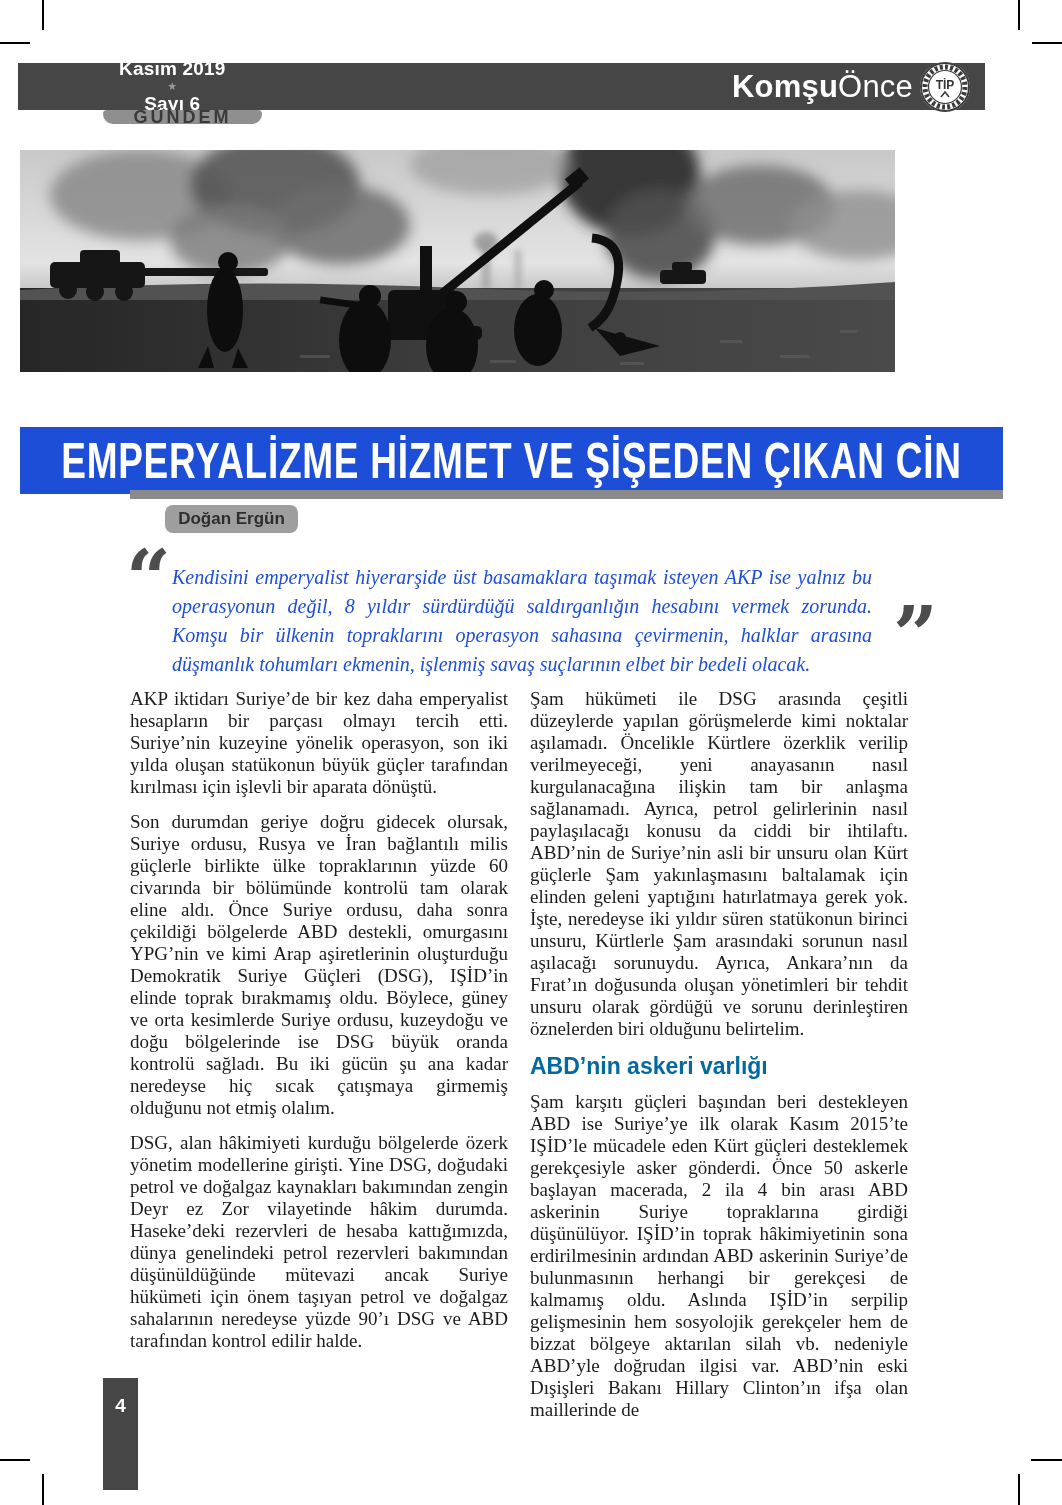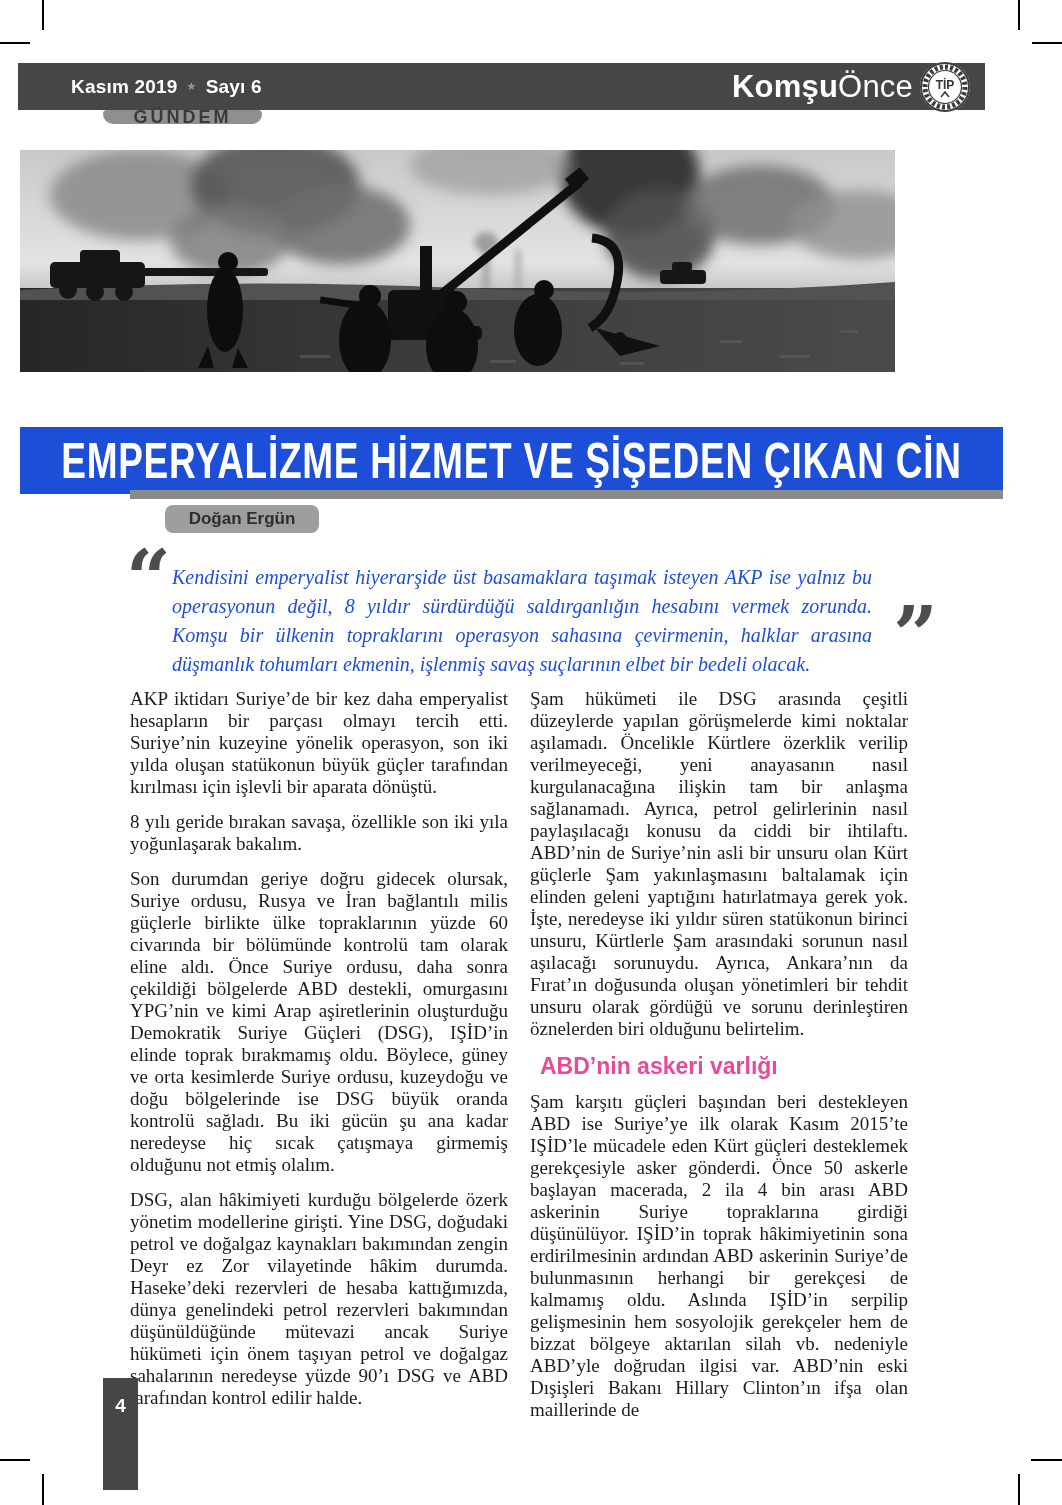--- a/index.html
+++ b/index.html
@@ -3,21 +3,21 @@
 <meta charset="utf-8">
 <style>
   html,body{margin:0;padding:0;background:#ffffff;}
   .page{position:relative;width:1062px;height:1505px;background:#ffffff;overflow:hidden;
         font-family:"Liberation Sans",sans-serif;}
   
   .crop{position:absolute;background:#000;}
   
   .masthead{position:absolute;left:18px;top:63px;width:967px;height:47px;background:#464646;
             display:flex;align-items:center;color:#fff;}
-  .mh-left{margin-left:53px;display:flex;align-items:center;font-size:19px;font-weight:bold;letter-spacing:.2px;}
+  .mh-left{margin-left:101px;display:flex;align-items:center;font-size:19px;font-weight:bold;letter-spacing:.2px;flex-direction:column;}
   .mh-star{font-size:11px;color:#979797;margin:0 9px;font-weight:normal;}
   .mh-brand{margin-left:auto;margin-right:72px;font-size:31px;letter-spacing:.2px;display:flex;align-items:baseline;}
   .brand-bold{font-weight:800;}
   .brand-reg{font-weight:400;}
   .tip-logo{position:absolute;left:919px;top:61px;width:52px;height:52px;}
   
   .badge-section{position:absolute;left:103px;top:110px;width:159px;height:14px;background:#8f8f8f;
                  border-radius:5px 5px 12px 12px;display:flex;align-items:center;justify-content:center;
                  color:#3a3a3a;font-size:18px;font-weight:600;letter-spacing:3px;}
   
@@ -25,36 +25,36 @@
   
   .kicker{position:absolute;left:140px;top:381px;height:44px;color:#1f1f1f;font-size:42px;font-weight:700;
           white-space:nowrap;}
   .condense{display:inline-block;transform:scaleX(.72);transform-origin:left center;white-space:nowrap;}
   .banner{position:absolute;left:20px;top:427px;width:983px;height:67px;background:#1d4ed8;
           display:flex;align-items:center;justify-content:center;}
   .banner-text{color:#ffffff;font-size:50px;font-weight:800;letter-spacing:1px;white-space:nowrap;
                display:inline-block;transform:scaleX(.74);transform-origin:center center;}
   .shadow-bar{position:absolute;left:130px;top:490px;width:873px;height:9px;background:#8a8a8a;}
   
-  .badge-author{position:absolute;left:165px;top:505px;width:154px;height:28px;background:#9e9e9e;border-radius:8px;
+  .badge-author{position:absolute;left:165px;top:505px;width:133px;height:28px;background:#9e9e9e;border-radius:8px;
                 display:flex;align-items:center;justify-content:center;color:#2d2d2d;font-size:17px;font-weight:700;}
   
   .qmark{position:absolute;font-family:"DejaVu Serif",serif;font-weight:bold;font-size:78px;color:#4d4d4d;line-height:1;}
   .q-open{left:126px;top:540px;}
   .q-close{left:893px;top:596px;}
   .quote-text{position:absolute;left:172px;top:563px;width:700px;
               font-family:"Liberation Serif",serif;font-style:italic;font-size:20px;line-height:29px;
               color:#1d4ed8;text-align:justify;}
   
   .columns{position:absolute;left:130px;top:680px;width:778px;display:flex;gap:22px;}
   .col{width:378px;}
   .col p{margin:8px 0 13px 0;font-family:"Liberation Serif",serif;font-size:19px;line-height:22px;
          text-align:justify;color:#1c1c1c;}
-  .subhead{font-family:"Liberation Sans",sans-serif;font-size:23px;font-weight:800;color:#ec4899;
-           margin:6px 0 11px 10px;}
+  .subhead{font-family:"Liberation Sans",sans-serif;font-size:23px;font-weight:800;color:#0369a1;
+           margin:6px 0 11px 0;}
   
   .pagenum{position:absolute;left:103px;top:1378px;width:35px;height:112px;background:#464646;
            color:#ffffff;font-size:19px;font-weight:bold;text-align:center;padding-top:17px;box-sizing:border-box;}
 </style>
 </head>
 <body>
 
 <div class="page">
 
   <div class="crop" style="left:42px;top:0;width:2px;height:30px"></div>
@@ -182,21 +182,20 @@
     <span>Doğan Ergün</span>
   </div>
 
   <div class="qmark q-open">“</div>
   <div class="quote-text">Kendisini emperyalist hiyerarşide üst basamaklara taşımak isteyen AKP ise yalnız bu operasyonun değil, 8 yıldır sürdürdüğü saldırganlığın hesabını vermek zorunda. Komşu bir ülkenin topraklarını operasyon sahasına çevirmenin, halklar arasına düşmanlık tohumları ekmenin, işlenmiş savaş suçlarının elbet bir bedeli olacak.</div>
   <div class="qmark q-close">”</div>
 
   <div class="columns">
     <div class="col">
       <p>AKP iktidarı Suriye’de bir kez daha emperyalist hesapların bir parçası olmayı tercih etti. Suriye’nin kuzeyine yönelik operasyon, son iki yılda oluşan statükonun büyük güçler tarafından kırılması için işlevli bir aparata dönüştü.</p>
-      <p>8 yılı geride bırakan savaşa, özellikle son iki yıla yoğunlaşarak bakalım.</p>
       <p>Son durumdan geriye doğru gidecek olursak, Suriye ordusu, Rusya ve İran bağlantılı milis güçlerle birlikte ülke topraklarının yüzde 60 civarında bir bölümünde kontrolü tam olarak eline aldı. Önce Suriye ordusu, daha sonra çekildiği bölgelerde ABD destekli, omurgasını YPG’nin ve kimi Arap aşiretlerinin oluşturduğu Demokratik Suriye Güçleri (DSG), IŞİD’in elinde toprak bırakmamış oldu. Böylece, güney ve orta kesimlerde Suriye ordusu, kuzeydoğu ve doğu bölgelerinde ise DSG büyük oranda kontrolü sağladı. Bu iki gücün şu ana kadar neredeyse hiç sıcak çatışmaya girmemiş olduğunu not etmiş olalım.</p>
       <p>DSG, alan hâkimiyeti kurduğu bölgelerde özerk yönetim modellerine girişti. Yine DSG, doğudaki petrol ve doğalgaz kaynakları bakımından zengin Deyr ez Zor vilayetinde hâkim durumda. Haseke’deki rezervleri de hesaba kattığımızda, dünya genelindeki petrol rezervleri bakımından düşünüldüğünde mütevazi ancak Suriye hükümeti için önem taşıyan petrol ve doğalgaz sahalarının neredeyse yüzde 90’ı DSG ve ABD tarafından kontrol edilir halde.</p>
     </div>
     <div class="col">
       <p>Şam hükümeti ile DSG arasında çeşitli düzeylerde yapılan görüşmelerde kimi noktalar aşılamadı. Öncelikle Kürtlere özerklik verilip verilmeyeceği, yeni anayasanın nasıl kurgulanacağına ilişkin tam bir anlaşma sağlanamadı. Ayrıca, petrol gelirlerinin nasıl paylaşılacağı konusu da ciddi bir ihtilaftı. ABD’nin de Suriye’nin asli bir unsuru olan Kürt güçlerle Şam yakınlaşmasını baltalamak için elinden geleni yaptığını hatırlatmaya gerek yok. İşte, neredeyse iki yıldır süren statükonun birinci unsuru, Kürtlerle Şam arasındaki sorunun nasıl aşılacağı sorunuydu. Ayrıca, Ankara’nın da Fırat’ın doğusunda oluşan yönetimleri bir tehdit unsuru olarak gördüğü ve sorunu derinleştiren öznelerden biri olduğunu belirtelim.</p>
       <div class="subhead">ABD’nin askeri varlığı</div>
       <p>Şam karşıtı güçleri başından beri destekleyen ABD ise Suriye’ye ilk olarak Kasım 2015’te IŞİD’le mücadele eden Kürt güçleri desteklemek gerekçesiyle asker gönderdi. Önce 50 askerle başlayan macerada, 2 ila 4 bin arası ABD askerinin Suriye topraklarına girdiği düşünülüyor. IŞİD’in toprak hâkimiyetinin sona erdirilmesinin ardından ABD askerinin Suriye’de bulunmasının herhangi bir gerekçesi de kalmamış oldu. Aslında IŞİD’in serpilip gelişmesinin hem sosyolojik gerekçeler hem de bizzat bölgeye aktarılan silah vb. nedeniyle ABD’yle doğrudan ilgisi var. ABD’nin eski Dışişleri Bakanı Hillary Clinton’ın ifşa olan maillerinde de</p>
     </div>
   </div>
 

